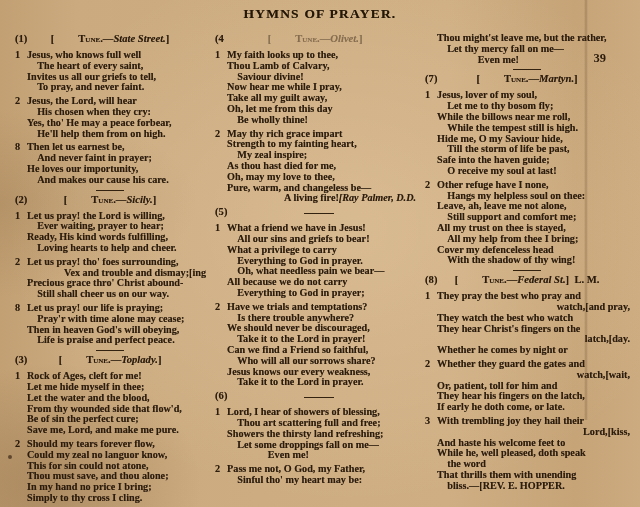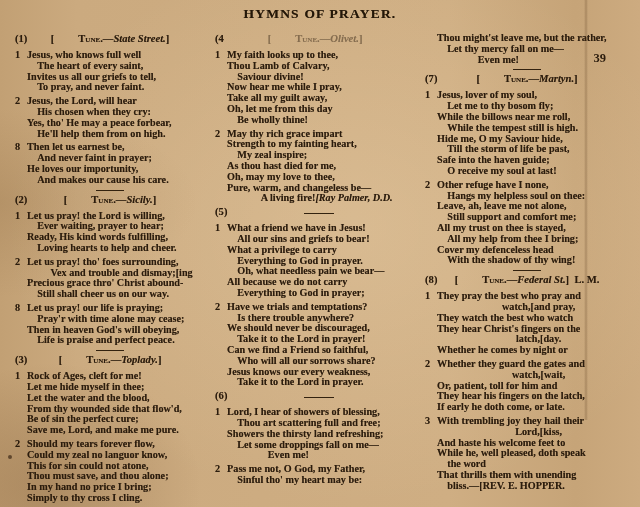--- a/index.html
+++ b/index.html
@@ -30,21 +30,21 @@
   .pagenum{position:absolute;right:34px;top:7px;font-weight:700;font-size:12.5px;margin-top:44px;}
   .cols{display:flex;gap:8px;padding:4px 10px 0 14px;}
   .col{font-size:10.2px;line-height:10.8px;font-weight:700;
        text-shadow:0 0 .45px rgba(43,28,13,.5);}
   .col-1{width:194px;}
   .col-2{width:204px;}
   .col-3{width:208px;}
   .verse{position:relative;padding-left:13px;margin:3px 0;}
   .vnum{position:absolute;left:1px;top:0;}
   .line{white-space:pre;}
-  .line.split{display:flex;justify-content:center;white-space:pre;}
+  .line.split{display:flex;justify-content:flex-end;white-space:pre;}
   .line.split .lpart{white-space:pre;}
   .line.split .rpart{white-space:pre;}
   .it{font-style:italic;}
   .sc{font-variant:small-caps;margin-left:24px;}
   .tune-head{position:relative;text-align:center;margin:4px 0 1px;height:13px;font-size:10.6px;}
   .tune-head .tnum{position:absolute;left:1px;top:0;}
   .tune-head .tname{font-style:italic;}
   .tune-head.faded .tbody{opacity:.45;filter:blur(.5px);}
   .numline{position:relative;height:13px;margin:3px 0 1px;font-size:10.6px;}
   .numline .tnum{position:absolute;left:1px;top:0;}

